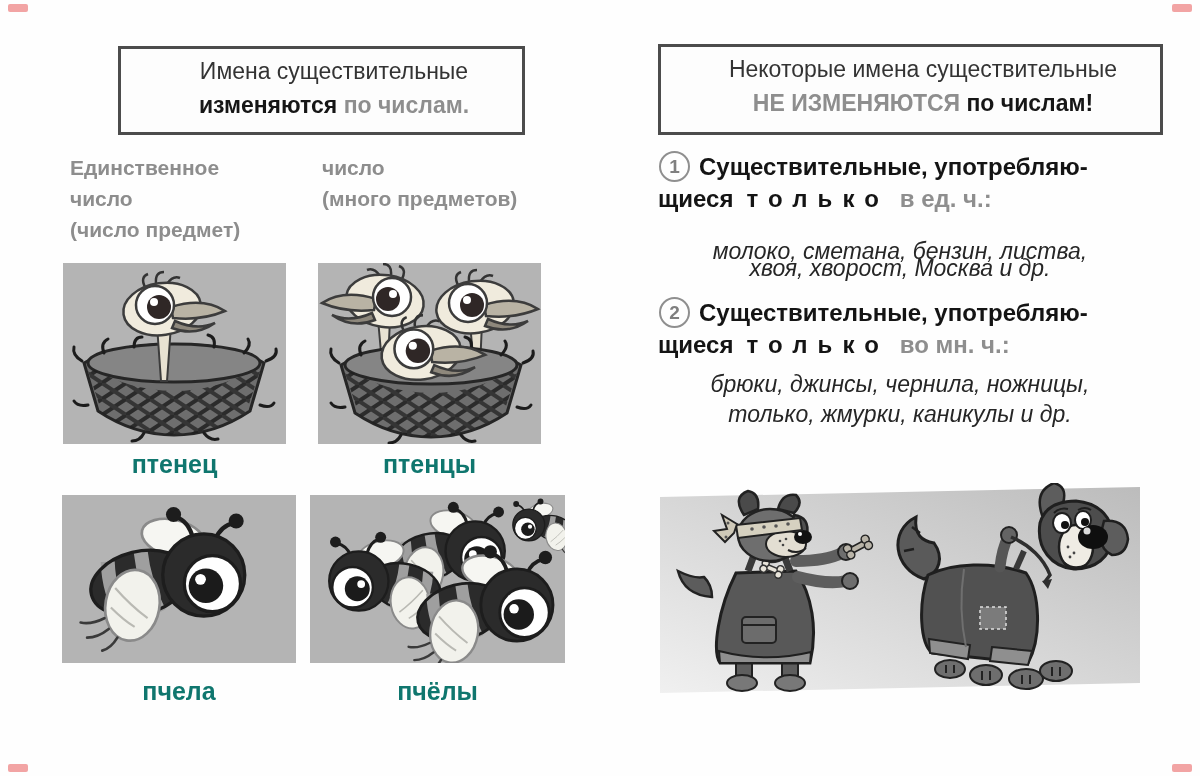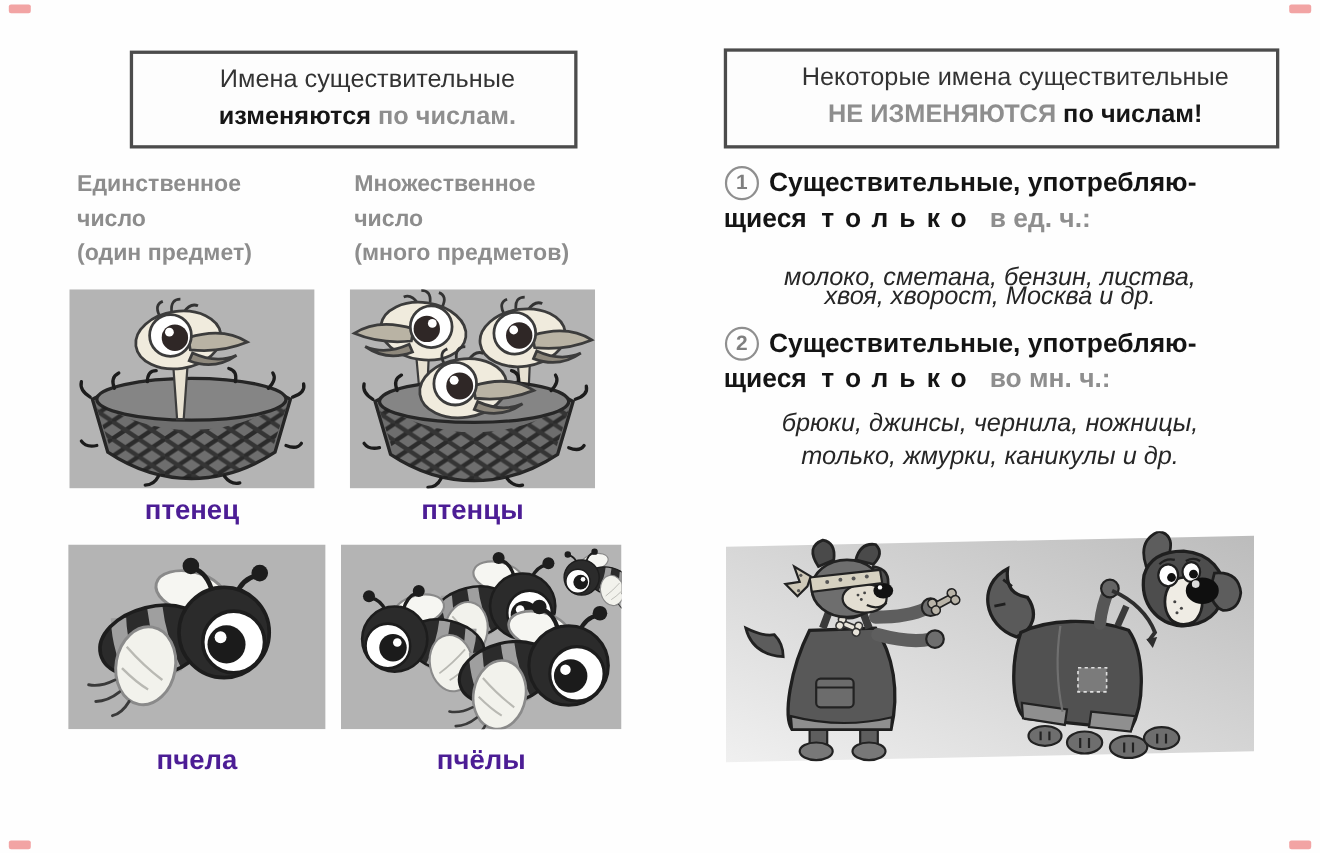--- a/index.html
+++ b/index.html
@@ -18,21 +18,21 @@
   .rule-box .b-gray{font-weight:bold;color:#8e8e8e;}
 
   .col-head{
     position:absolute;text-align:left;font-weight:bold;color:#8d8d8d;
     font-size:21px;line-height:31px;
   }
 
   .figure{position:absolute;}
   .figure svg{display:block;}
   .caption{
-    position:absolute;text-align:center;font-weight:bold;font-size:25px;color:#4c1d95;
+    position:absolute;text-align:center;font-weight:bold;font-size:25px;color:#0f766e;
   }
 
   .item-head-line{position:absolute;display:flex;align-items:center;font-weight:bold;font-size:24px;color:#141414;white-space:nowrap;}
   .num-badge{
     display:inline-flex;align-items:center;justify-content:center;
     width:27px;height:27px;border:2.5px solid #8f8f8f;border-radius:50%;
     color:#7f7f7f;font-size:19px;font-weight:bold;margin-right:9px;flex:0 0 auto;
   }
   .spaced{letter-spacing:.42em;margin:0 .45em 0 .55em;}
   .gray-term{color:#8e8e8e;}
@@ -65,24 +65,23 @@
     <div>
       <span class="b-gray">НЕ ИЗМЕНЯЮТСЯ</span>
       <span> </span>
       <span class="b-black">по числам!</span>
     </div>
   </div>
 
   <div class="col-head" style="left:70px;top:152px;width:225px;">
     <div>Единственное</div>
     <div>число</div>
-    <div>(один предмет)</div>
+    <div>(число предмет)</div>
   </div>
   <div class="col-head" style="left:322px;top:152px;width:230px;">
-    <div>Множественное</div>
     <div>число</div>
     <div>(много предметов)</div>
   </div>
 
   <div class="figure" style="left:63px;top:263px;">
     <svg width="223" height="181" viewBox="0 0 223 181">
       <defs>
         <pattern id="weave1" width="24" height="16" patternUnits="userSpaceOnUse">
           <path d="M0,16 L24,0" stroke="#1f1f1f" stroke-width="4" fill="none"></path>
           <path d="M0,0 L24,16" stroke="#2b2b2b" stroke-width="4" fill="none"></path>

